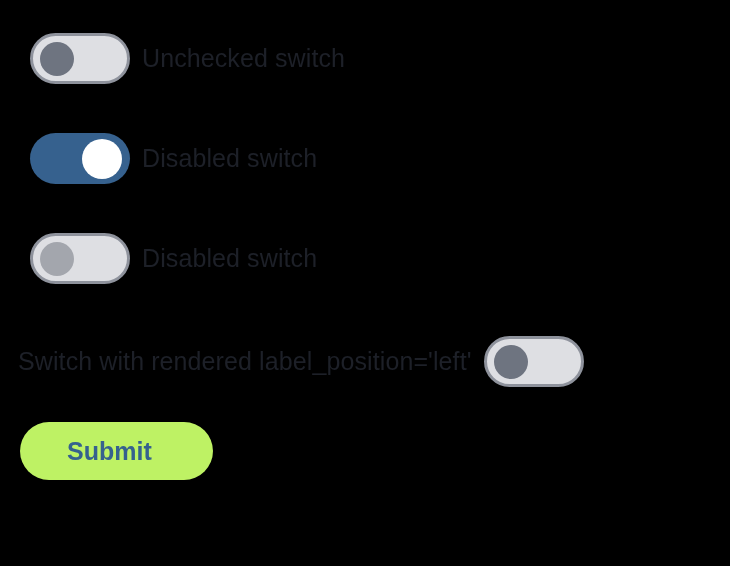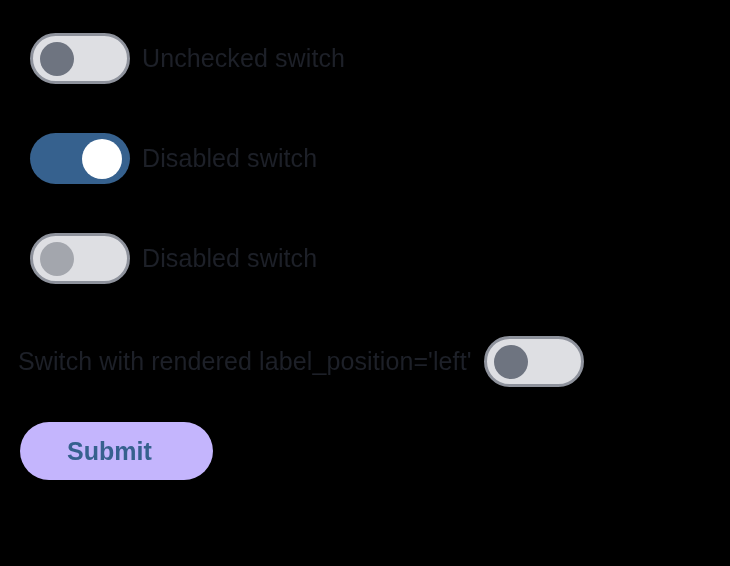--- a/index.html
+++ b/index.html
@@ -107,21 +107,21 @@
 
   
   .submit-button {
     position: absolute;
     left: 20px;
     top: 422px;
     width: 193px;
     height: 58px;
     border-radius: 29px;
     border: none;
-    background: #c4b5fd;
+    background: #bef264;
     color: #36618e;
     font-family: "Liberation Sans", sans-serif;
     font-size: 25px;
     font-weight: bold;
     text-align: left;
     padding: 0 0 0 47px;
     cursor: pointer;
     box-sizing: border-box;
   }
 </style>

